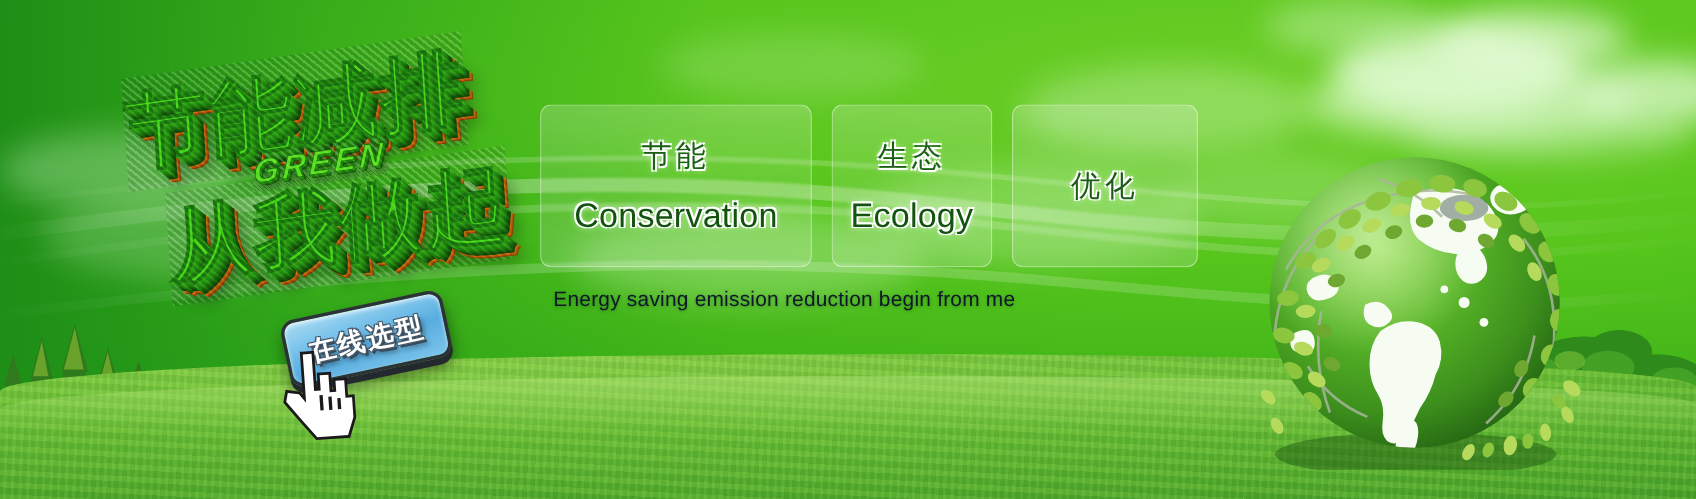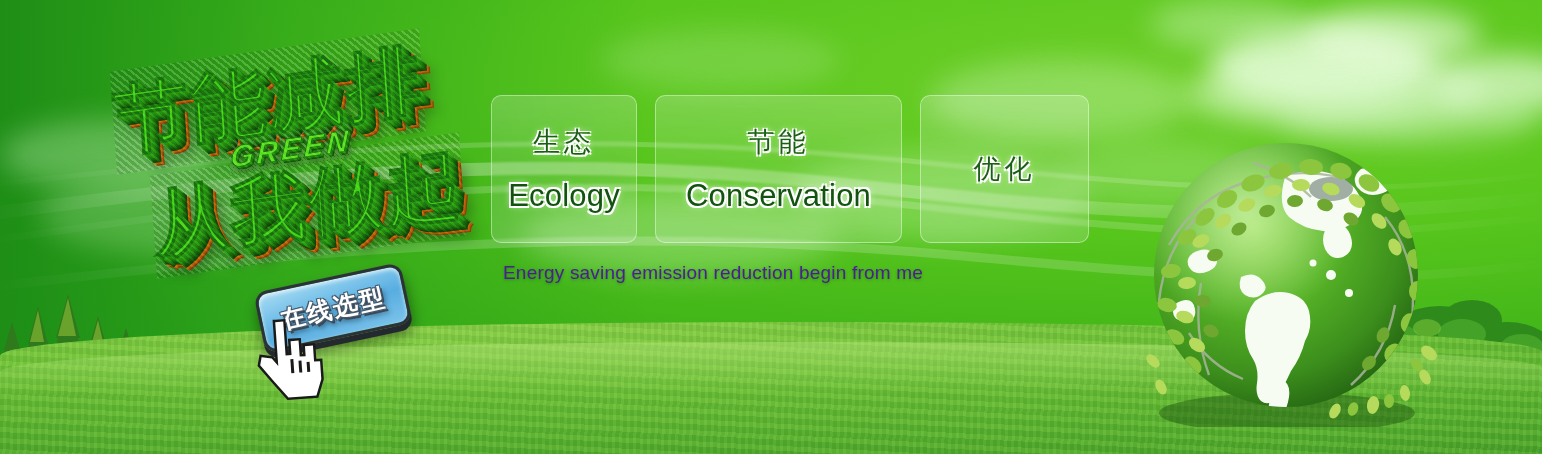--- a/index.html
+++ b/index.html
@@ -186,21 +186,21 @@
     text-shadow:
       -1.6px -1.6px 0 #fff, 1.6px -1.6px 0 #fff,
       -1.6px 1.6px 0 #fff, 1.6px 1.6px 0 #fff,
       0 0 7px rgba(255,255,255,.85);
     white-space:nowrap;
   }
 
   
   .tagline {
     position:absolute; left:503px; top:262px;
-    font-size:19px; color:#4c1d95; letter-spacing:.2px;
+    font-size:19px; color:#0f172a; letter-spacing:.2px;
     text-shadow:0 1px 3px rgba(0,60,0,.35);
     white-space:nowrap;
   }
 
   
   .globe-wrap {
     position:absolute; left:1135px; top:125px;
     width:302px; height:302px;
   }
 </style>
@@ -442,27 +442,27 @@
                L68 66 L62 82 L34 82 L20 64 L8 48 L10 40 L20 42 L26 50 Z" fill="#FFFFFF"></path>
       <g stroke="#1A1A1A" stroke-width="3" fill="none">
         <path d="M40 44 L40 58"></path>
           <path d="M48 46 L48 58"></path>
           <path d="M56 48 L56 58"></path>
       </g>
     </svg>
   </div>
 
   <div class="cards">
+    <div class="card wide">
+      <div class="card-cn">节能</div>
+      <div class="card-en">Conservation</div>
+    </div>
     <div class="card">
       <div class="card-cn">生态</div>
       <div class="card-en">Ecology</div>
-    </div>
-    <div class="card wide">
-      <div class="card-cn">节能</div>
-      <div class="card-en">Conservation</div>
     </div>
     <div class="card wide2">
       <div class="card-cn">优化</div>
     </div>
   </div>
 
   <div class="tagline">Energy saving emission reduction begin from me</div>
 
 </div>
 

